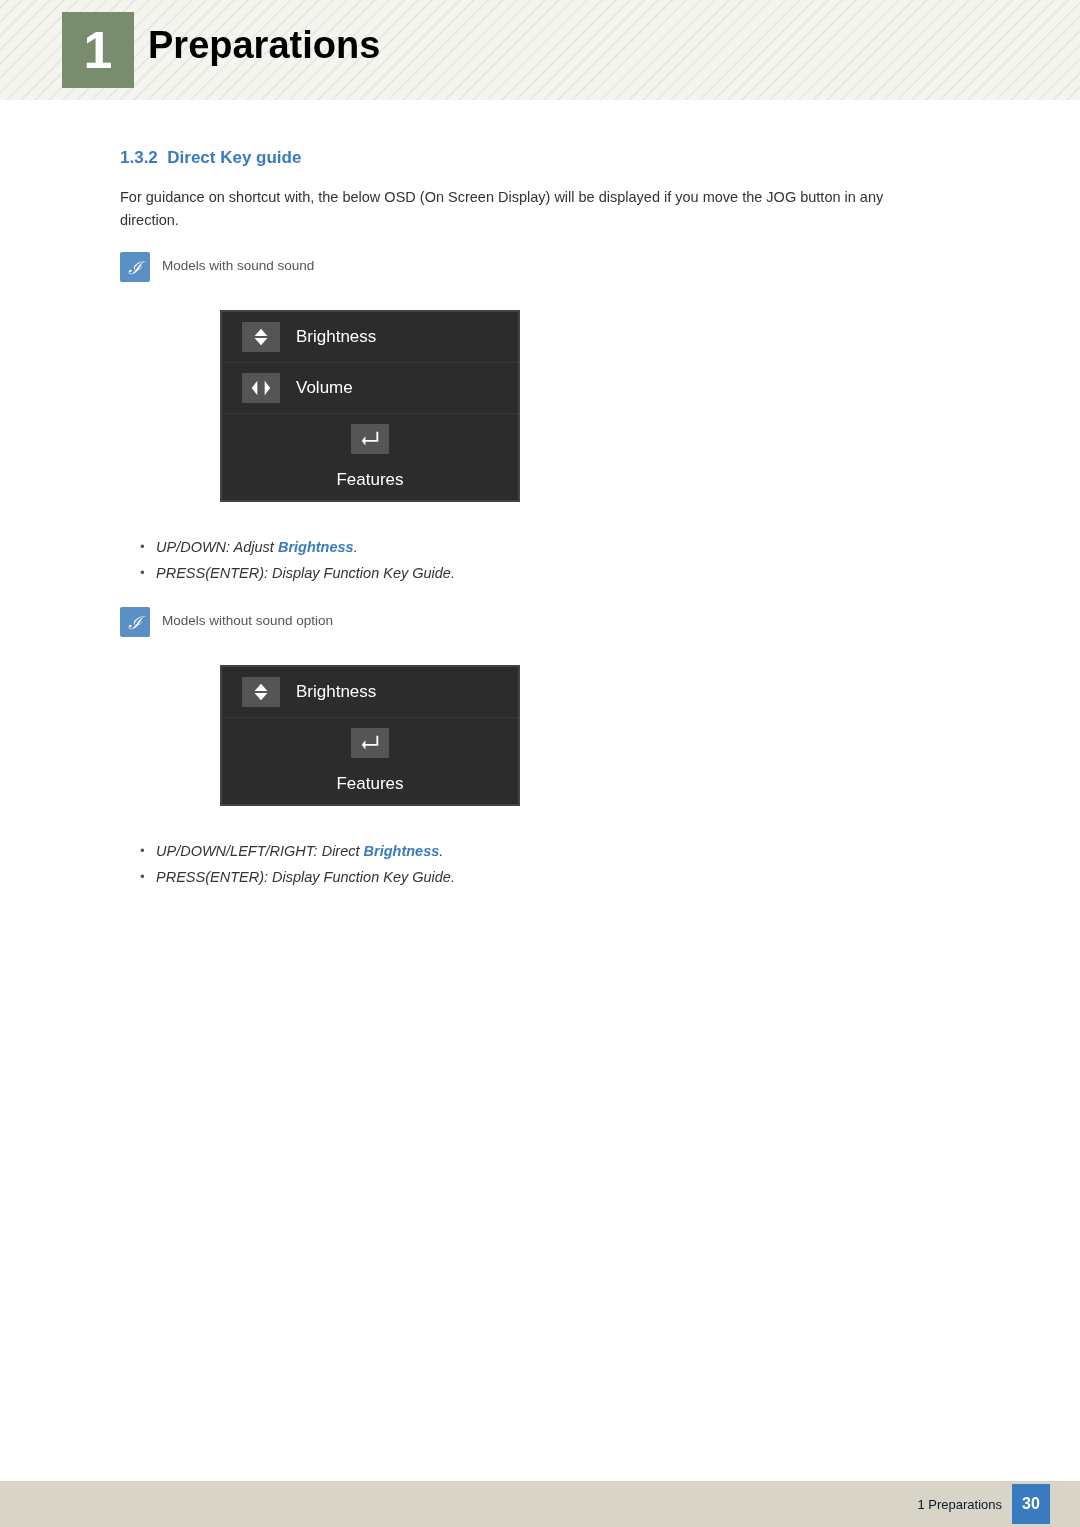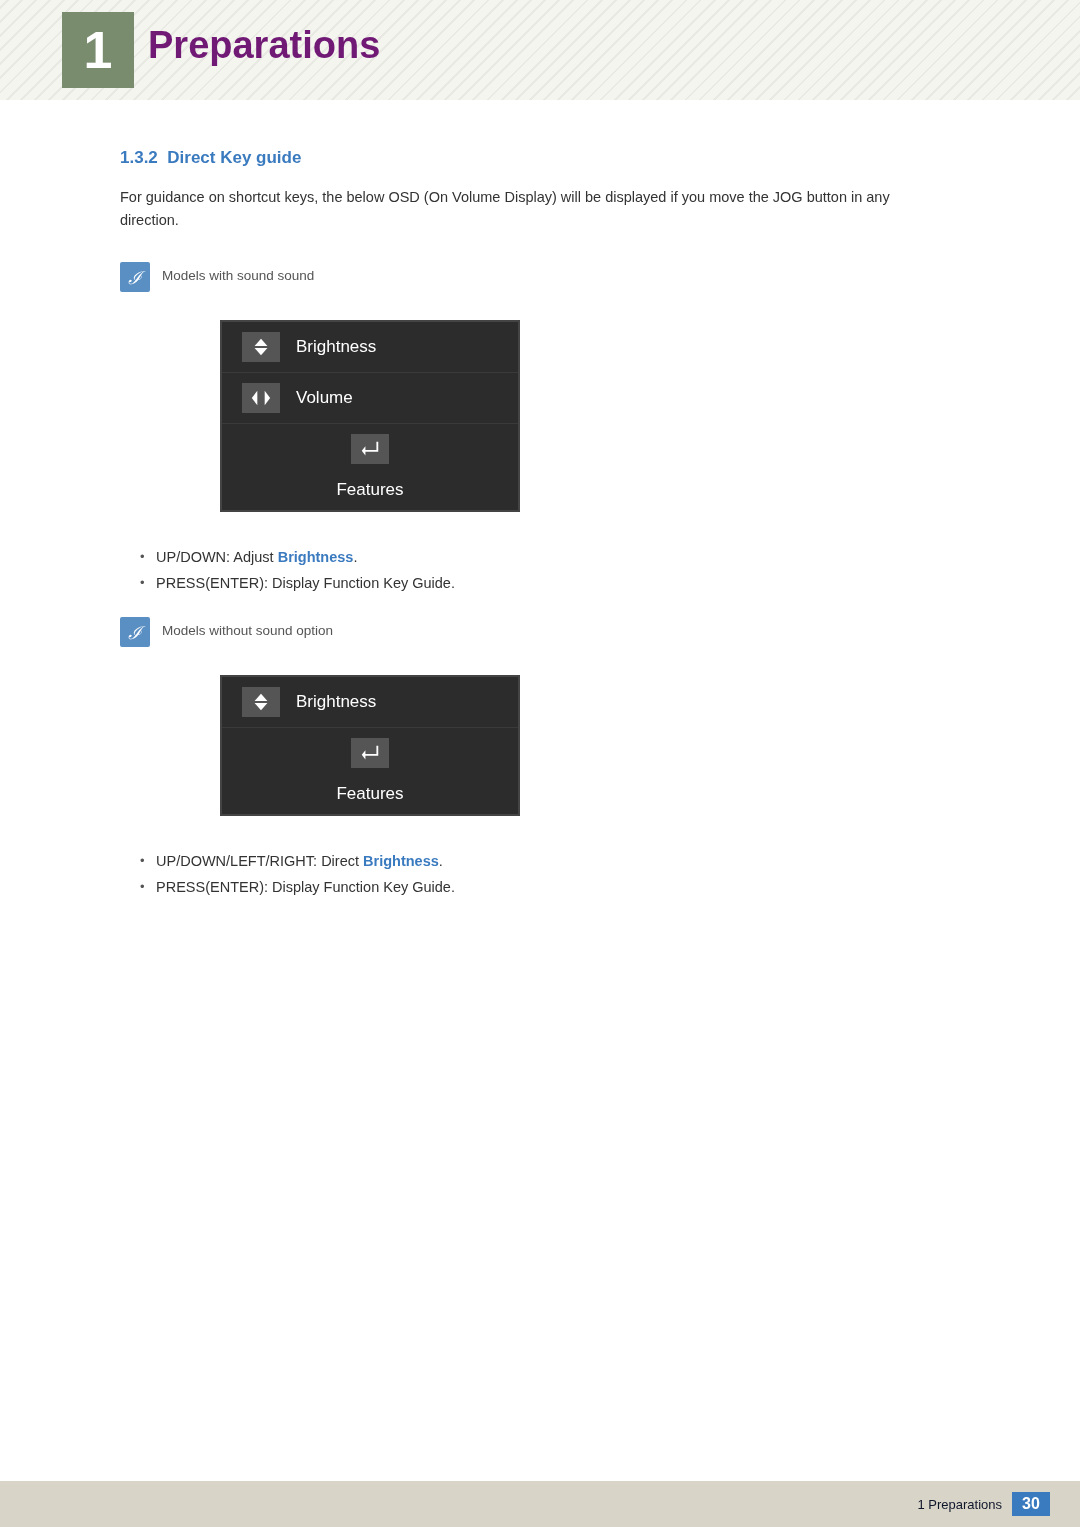--- a/index.html
+++ b/index.html
@@ -54,21 +54,21 @@
       color: #ffffff;
       line-height: 1;
     }
 
     .header-title {
       position: absolute;
       left: 148px;
       top: 24px;
       font-size: 38px;
       font-weight: bold;
-      color: #701a75;
+      color: #000000;
     }
 
     
     .content {
       padding: 48px 120px 80px 120px;
     }
 
     .section-heading {
       font-size: 17px;
       font-weight: bold;
@@ -152,20 +152,21 @@
       list-style: none;
       margin: 8px 0 20px 20px;
     }
 
     .bullet-list li {
       font-size: 14.5px;
       color: #333;
       line-height: 1.8;
       position: relative;
       padding-left: 16px;
+      font-style: italic;
     }
 
     .bullet-list li::before {
       content: '•';
       position: absolute;
       left: 0;
       color: #555;
       font-size: 13px;
       top: 1px;
     }
@@ -195,28 +196,28 @@
       color: #0f172a;
       margin-right: 10px;
     }
 
     .footer-page-box {
       background: #3a7abf;
       color: white;
       font-size: 16px;
       font-weight: bold;
       width: 38px;
-      height: 24px;
+      height: 40px;
       display: flex;
       align-items: center;
       justify-content: center;
     }
 
     .divider-section {
-      margin-bottom: 30px;
+      margin-bottom: 20px;
     }
 
     
     .note-svg-icon {
       width: 30px;
       height: 30px;
     }
   </style>
 </head>
 <body>
@@ -229,21 +230,21 @@
 </div>
 
 <div class="content">
 
   
   <div class="divider-section">
     <div class="section-heading">
       <span>1.3.2</span>&nbsp;&nbsp;<span>Direct Key guide</span>
     </div>
 
-    <p class="body-text">For guidance on shortcut keys, the below OSD (On Volume Display) will be displayed if you move the JOG button in any direction.</p>
+    <p class="body-text">For guidance on shortcut with, the below OSD (On Screen Display) will be displayed if you move the JOG button in any direction.</p>
   </div>
 
   
   <div class="note-row">
     <svg class="note-svg-icon" viewBox="0 0 30 30" xmlns="http://www.w3.org/2000/svg">
       <rect width="30" height="30" fill="#5a8fc4" rx="2"></rect>
       <text x="15" y="22" text-anchor="middle" font-size="18" fill="white" font-style="italic" font-family="serif">ℐ</text>
     </svg>
     <span class="note-text">Models with sound sound</span>
   </div>

